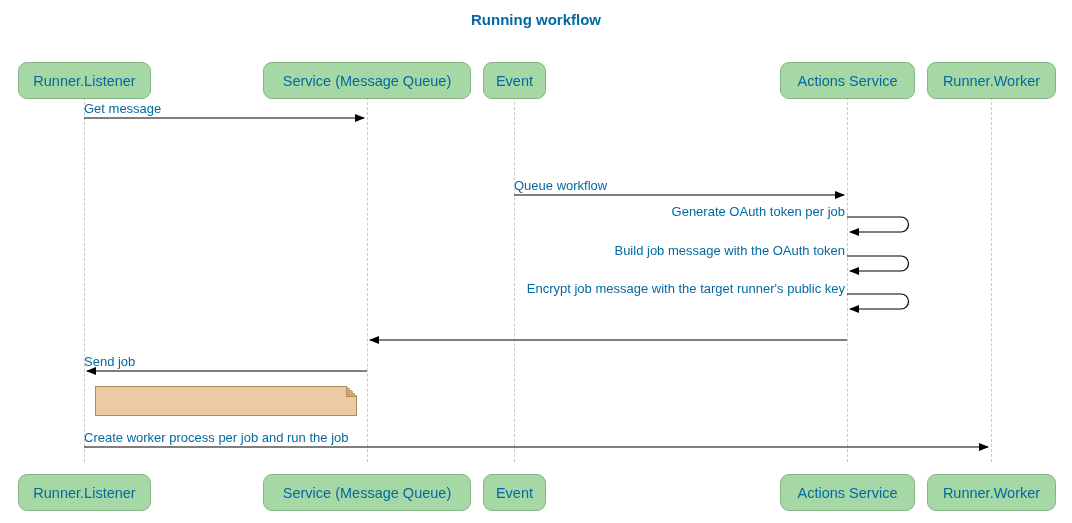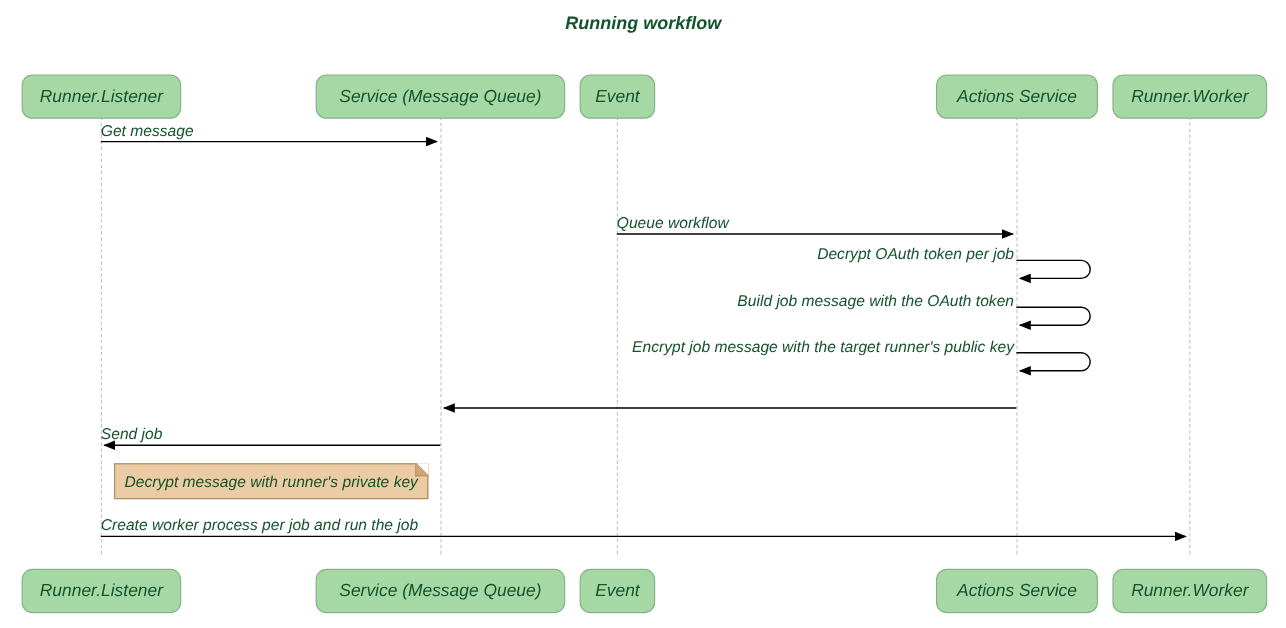--- a/index.html
+++ b/index.html
@@ -1,20 +1,20 @@
 <!DOCTYPE html>
 <html style="--background: #ffffff; --participant-fill: #a6d8a6; --participant-border: #86b386; --note-fill: #ebcba4; --note-border: #b08d5e; --lifeline: #c9c9c9; --arrow: #000000;"><head>
 <meta charset="utf-8">
 <style>
   html,body { margin:0; padding:0; background:#ffffff; }
   .canvas {
     position:relative; width:1072px; height:523px;
     background:var(--background,#ffffff);
     font-family:"Liberation Sans", sans-serif;
-    color:#14532d; overflow:hidden;font-style:italic;
+    color:#0369a1; overflow:hidden;
   }
   .title {
     position:absolute; top:11px; left:0; width:100%;
     text-align:center; font-weight:bold; font-size:15px;
   }
   .lifeline {
     position:absolute; top:87px; height:375px; width:0;
     border-left:1px dashed var(--lifeline,#c9c9c9);
   }
   .participant {
@@ -86,24 +86,23 @@
   <div class="participant" style="left:927px;top:50px;width:129px">Runner.Worker</div>
 
   <div class="participant" style="left:18px;top:462px;width:133px">Runner.Listener</div>
   <div class="participant" style="left:263px;top:462px;width:208px">Service (Message Queue)</div>
   <div class="participant" style="left:483px;top:462px;width:63px">Event</div>
   <div class="participant" style="left:780px;top:462px;width:135px">Actions Service</div>
   <div class="participant" style="left:927px;top:462px;width:129px">Runner.Worker</div>
 
   <div class="mlabel" style="left:84px;top:101px;width:283px">Get message</div>
   <div class="mlabel" style="left:514px;top:178px;width:333px">Queue workflow</div>
-  <div class="mlabel right" style="left:420px;top:204px;width:425px">Decrypt OAuth token per job</div>
+  <div class="mlabel right" style="left:420px;top:204px;width:425px">Generate OAuth token per job</div>
   <div class="mlabel right" style="left:420px;top:243px;width:425px">Build job message with the OAuth token</div>
   <div class="mlabel right" style="left:420px;top:281px;width:425px">Encrypt job message with the target runner's public key</div>
   <div class="mlabel" style="left:84px;top:354px;width:283px">Send job</div>
   <div class="mlabel" style="left:84px;top:430px;width:907px">Create worker process per job and run the job</div>
 
   <div class="note" style="left:95px;top:386px;width:262px">
-    <span>Decrypt message with runner's private key</span>
     <span class="fold"></span>
   </div>
 
 </div>
 
 </body></html>

